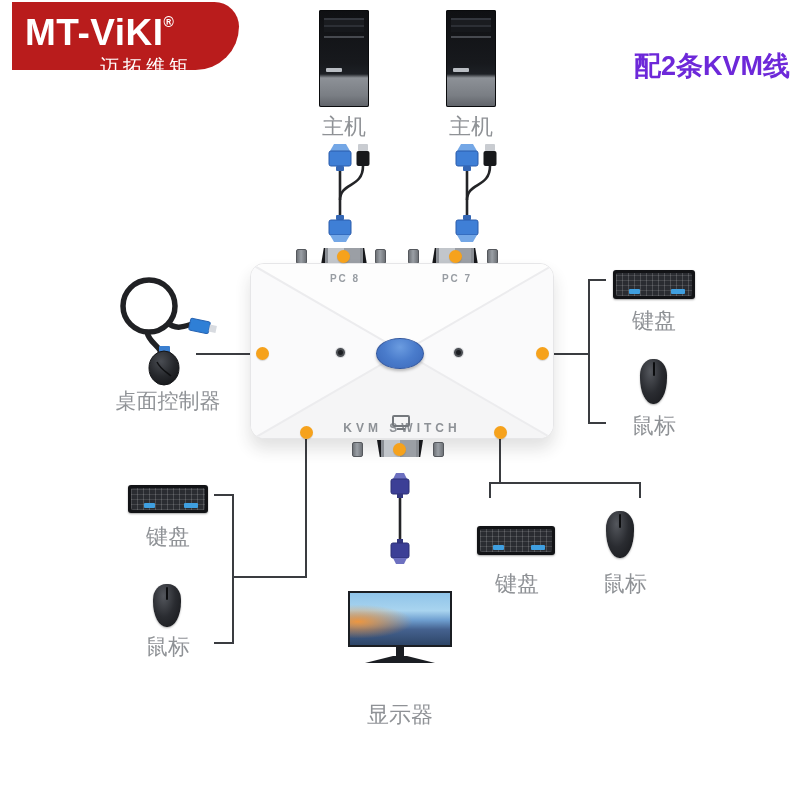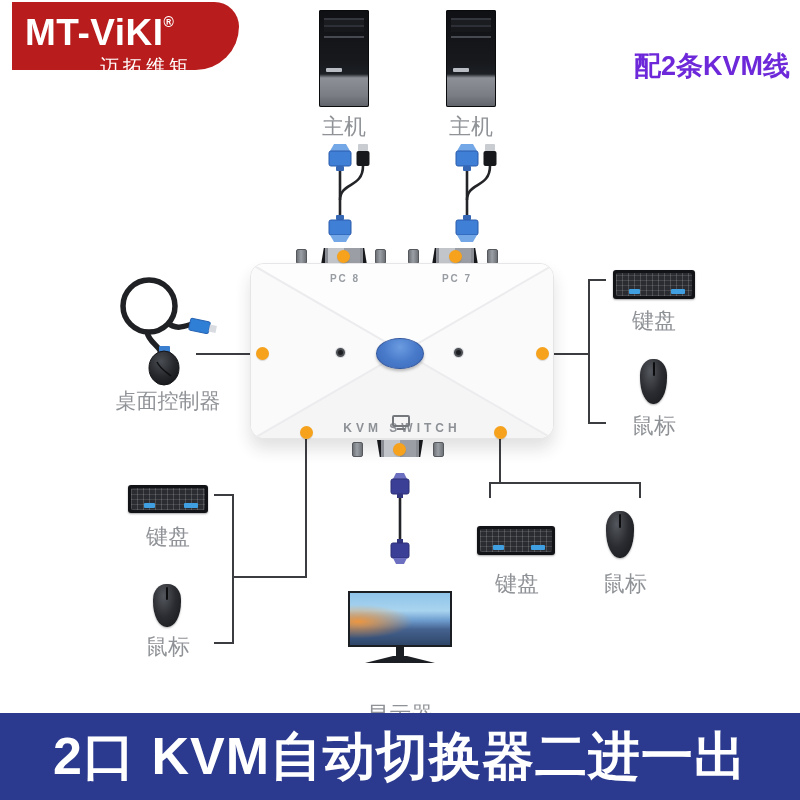--- a/index.html
+++ b/index.html
@@ -254,17 +254,14 @@
     <rect x="9" y="66" width="6" height="4" fill="#32357e"></rect>
     <rect x="3" y="70" width="18" height="15" rx="2" fill="#3c3f96" stroke="#2d3077"></rect>
     <polygon points="5,85 19,85 16,91 8,91" fill="#6d70c0"></polygon>
   </svg>
 
   <div class="mon-screen"></div>
   <div class="mon-neck"></div>
   <div class="mon-base"></div>
   <div class="lbl" style="left:360px;top:700px;width:80px;">显示器</div>
 
-  <div class="banner">
-    <div class="banner-text">2口 KVM自动切换器二进一出</div>
-  </div>
 
 </div>
 
 </body></html>

